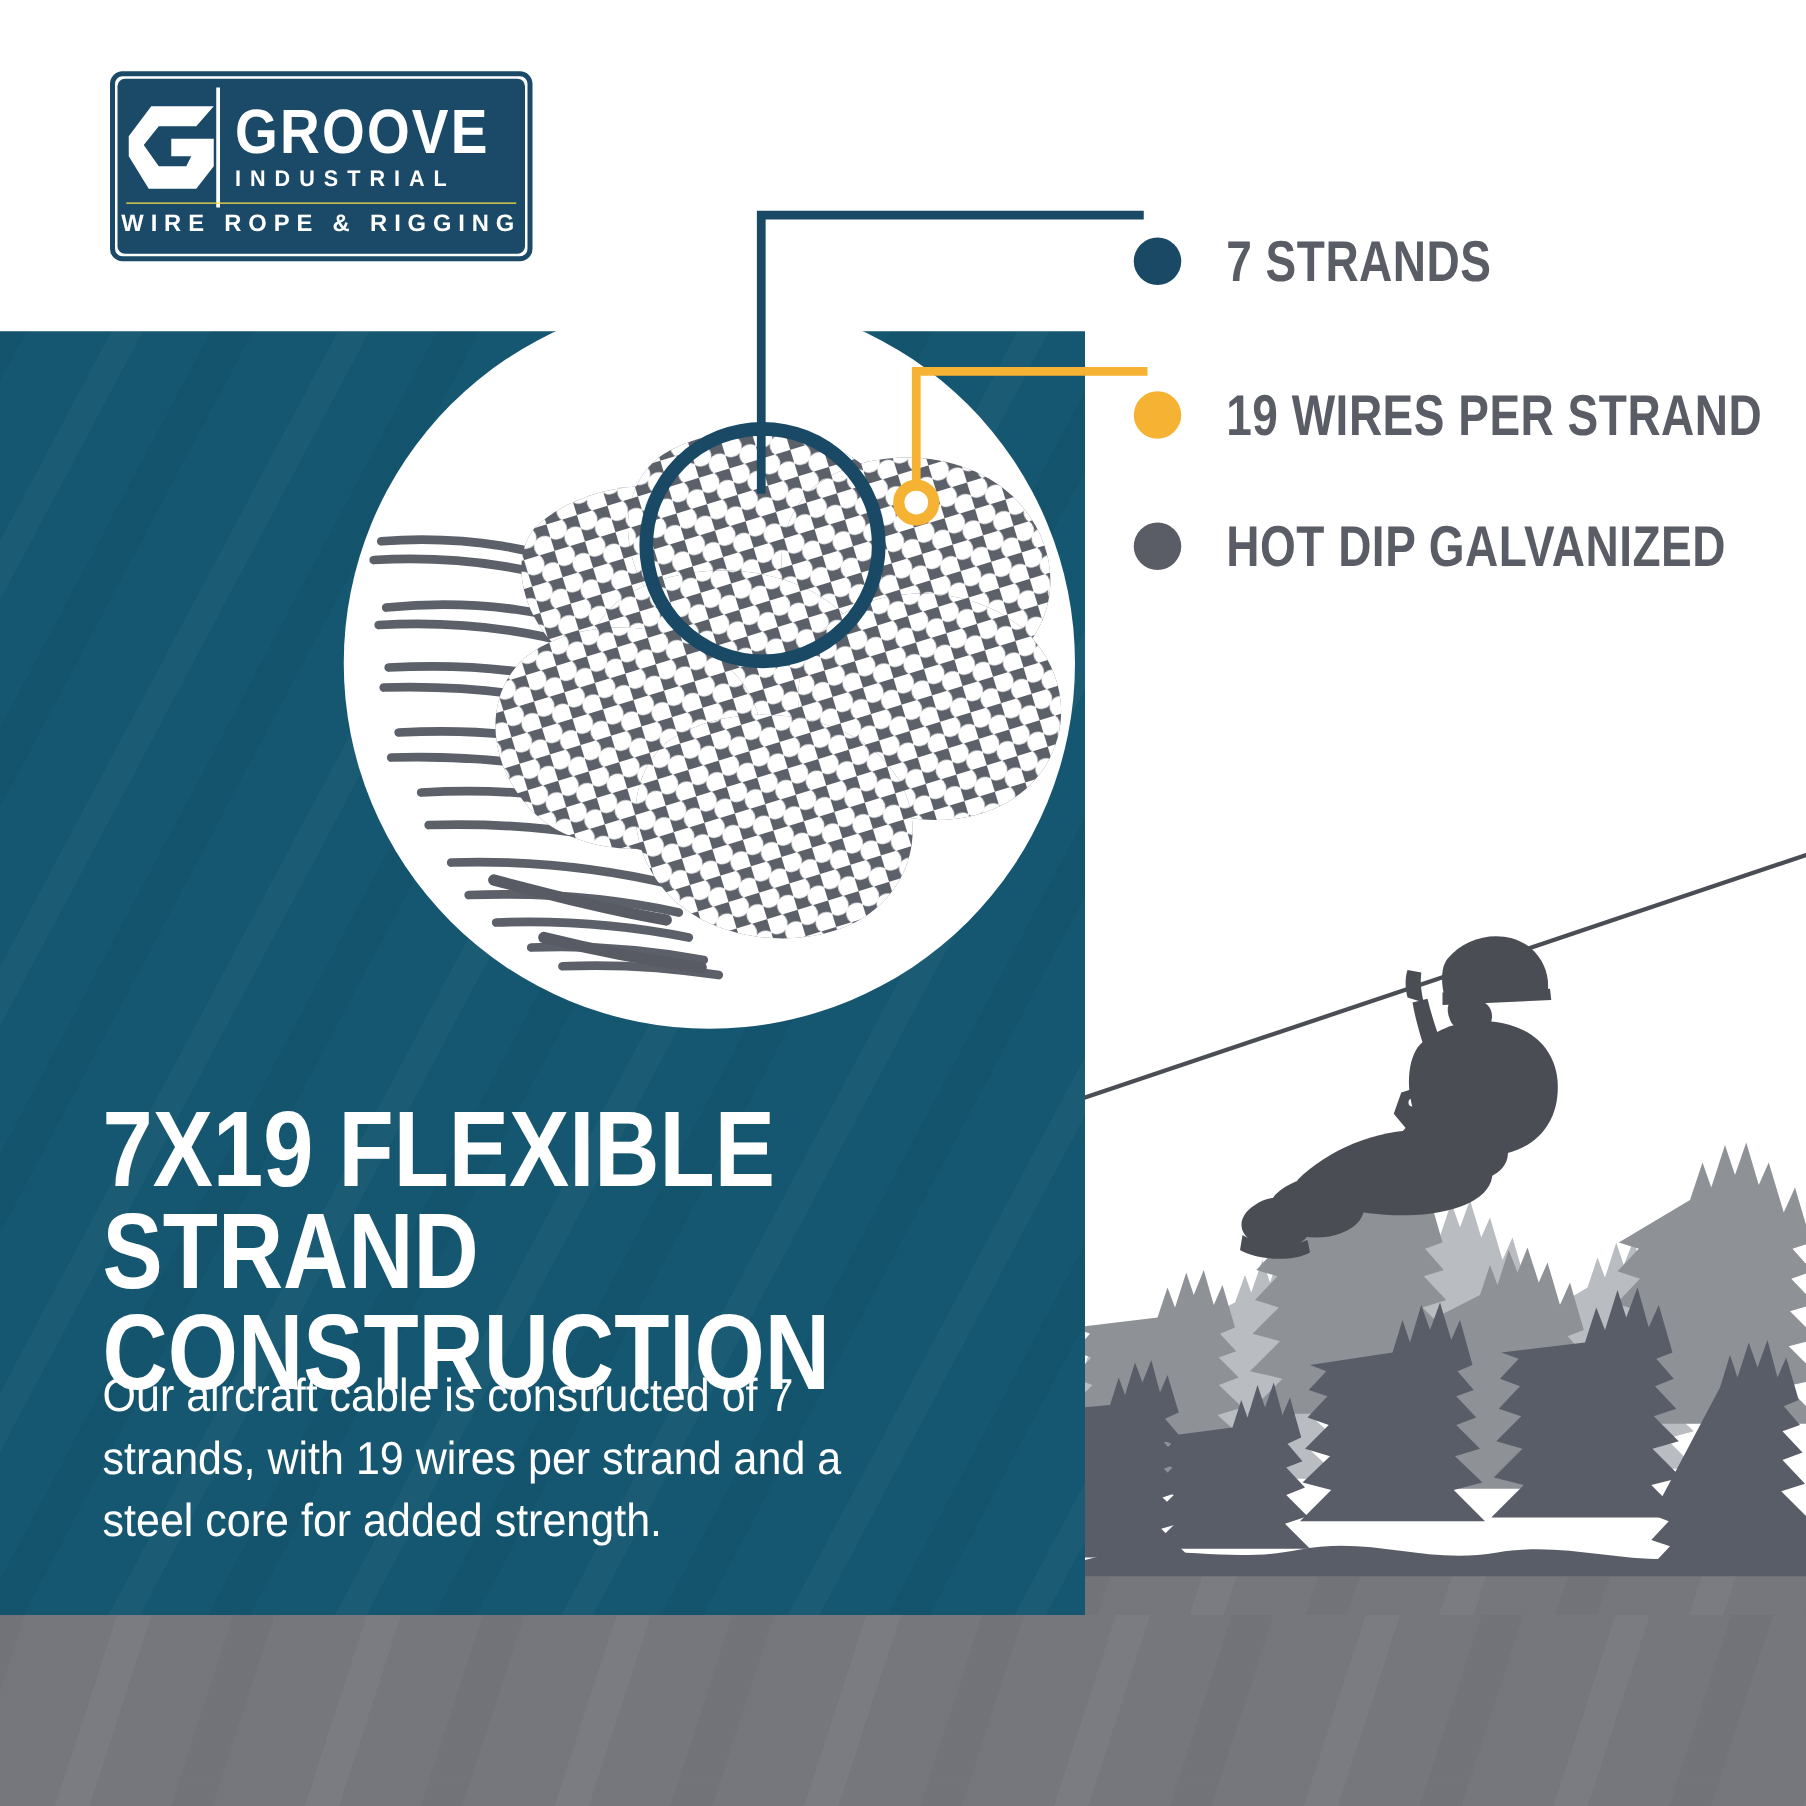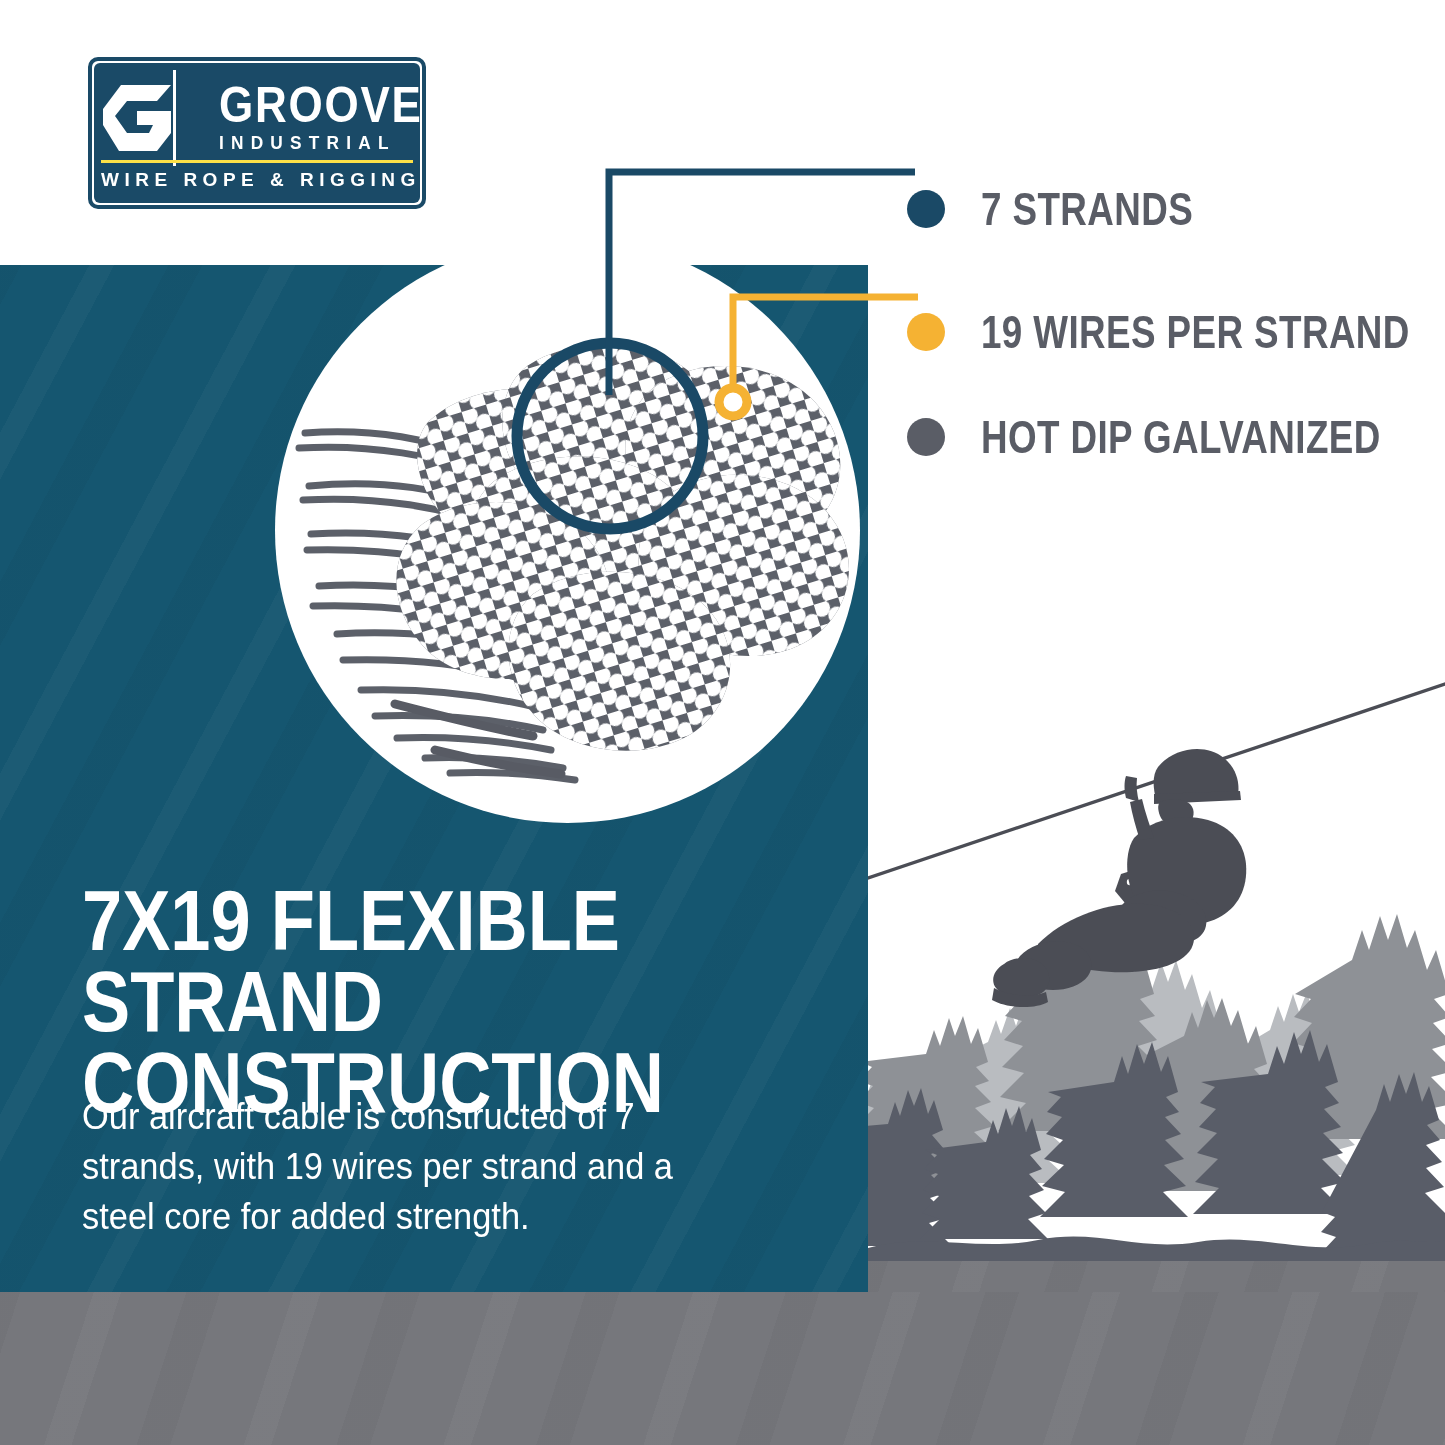--- a/index.html
+++ b/index.html
@@ -46,21 +46,20 @@
     padding: 5px;
   }
   .logo-top {
     position: absolute;
     left: 7px;
     top: 7px;
     right: 7px;
     height: 96px;
     display: flex;
     align-items: stretch;
-    gap: 31px;
   }
   .logo-mark {
     width: 96px;
     position: relative;
     border-right: 3px solid #ffffff;
     display: flex;
     align-items: center;
     justify-content: center;
   }
   .logo-g {
@@ -92,23 +91,24 @@
     margin-top: 4px;
     transform: scaleX(0.96);
     transform-origin: left center;
   }
   .logo-bottom {
     position: absolute;
     left: 7px;
     right: 7px;
     bottom: 7px;
     height: 33px;
-    border-top: 3px solid #fde047;
+    border-top: 1px solid #fde047;
     display: flex;
     align-items: center;
+    justify-content: center;
   }
   .logo-tagline {
     color: #ffffff;
     font-weight: bold;
     font-size: 19px;
     letter-spacing: 5.5px;
     white-space: nowrap;
   }
 
   

